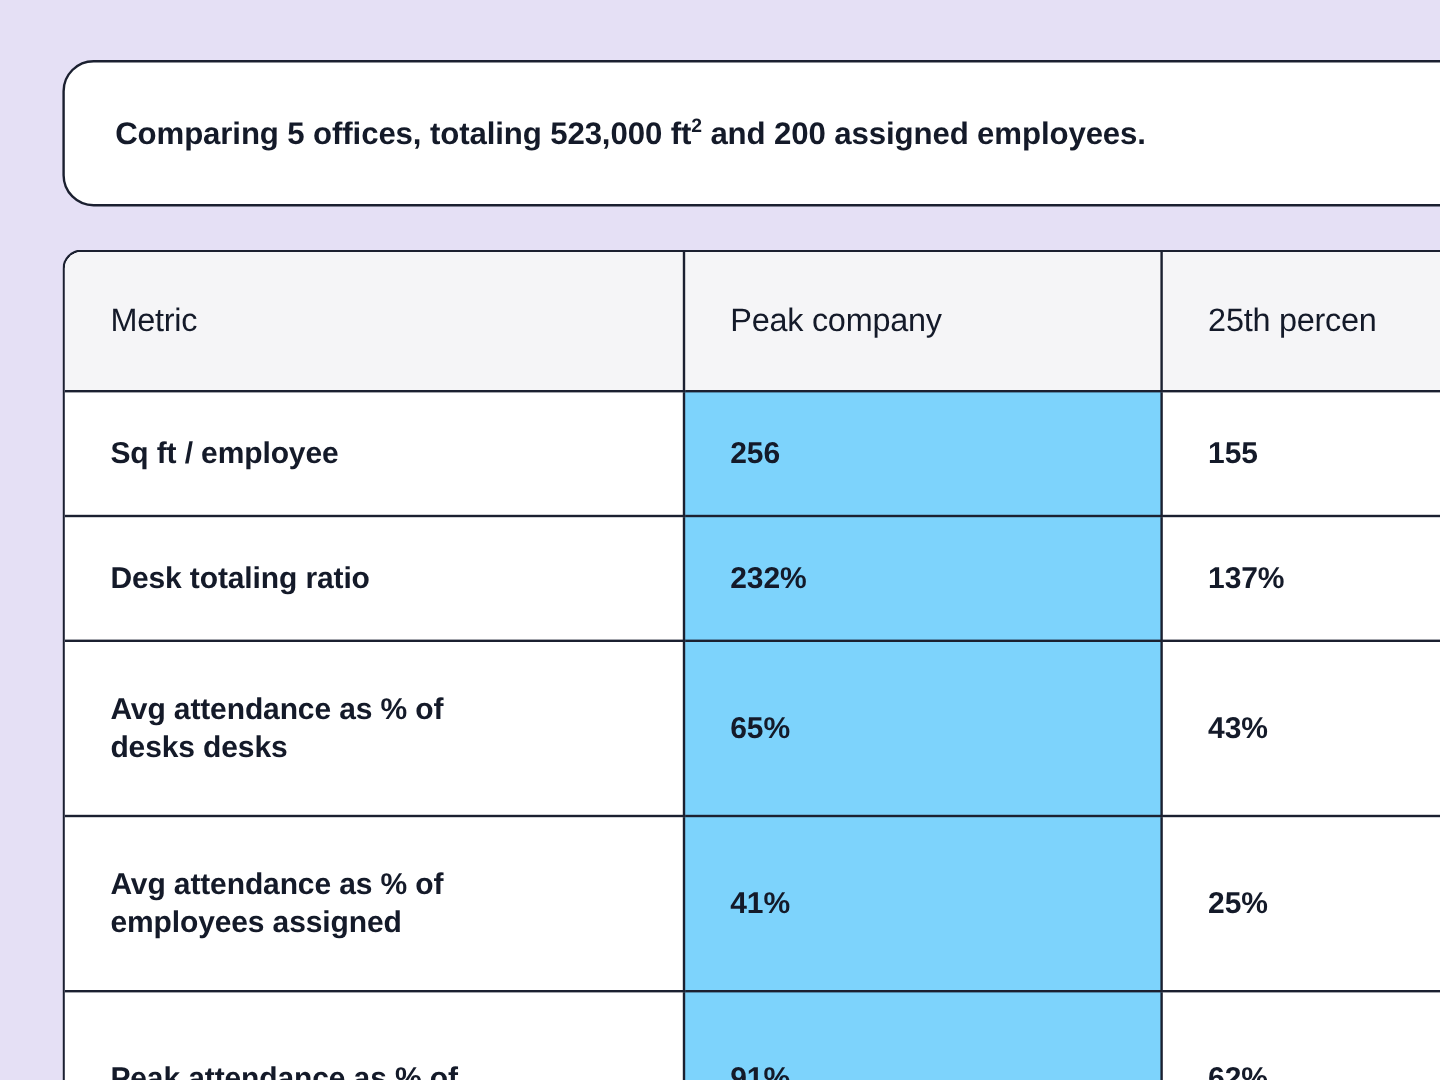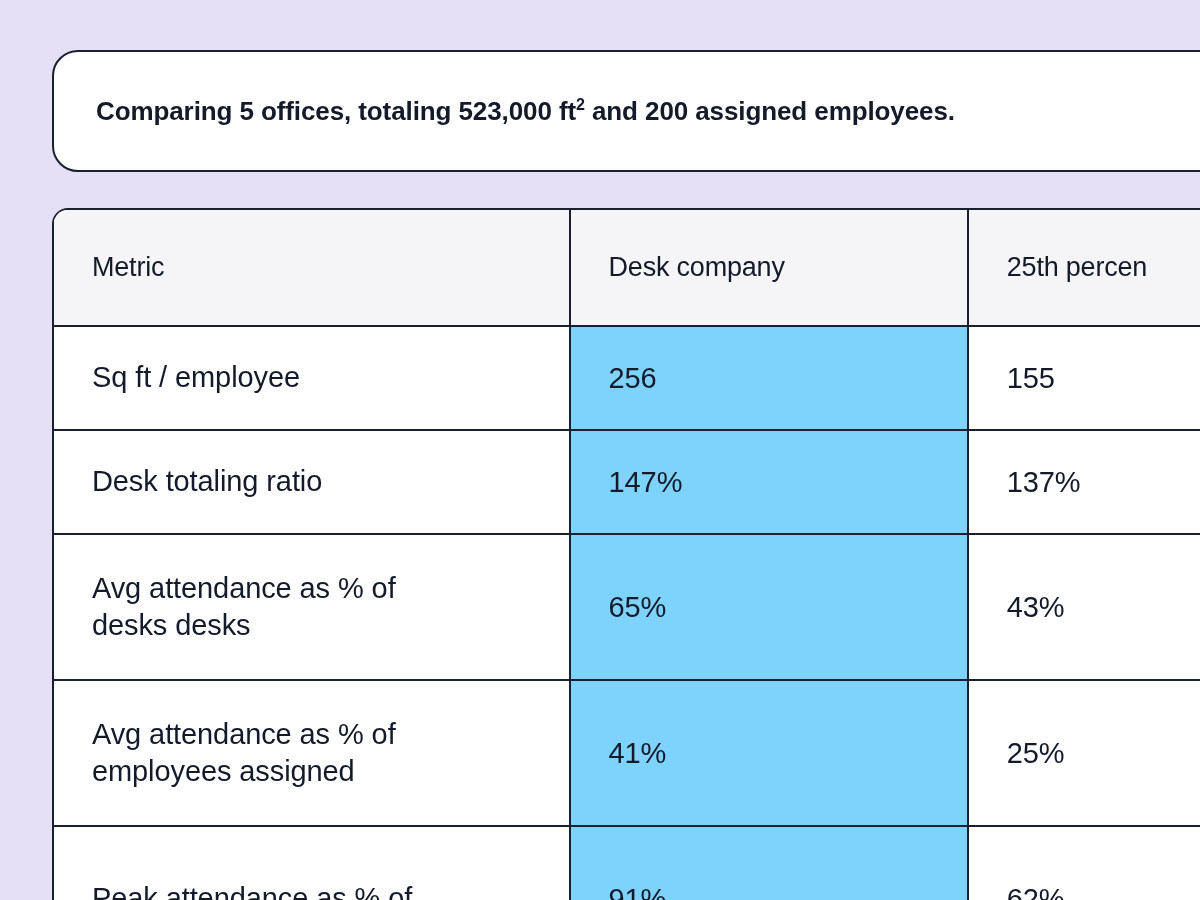--- a/index.html
+++ b/index.html
@@ -93,22 +93,22 @@
   thead th {
     background: #f5f5f7;
     height: 116px;
     font-size: 27px;
     font-weight: 400;
     letter-spacing: -0.2px;
     white-space: nowrap;
   }
 
   tbody td {
-    font-size: 29px;
-    font-weight: 400;
+    font-size: 25px;
+    font-weight: 700;
     letter-spacing: -0.1px;
   }
   tbody tr { height: 104px; }
   tbody tr.tall { height: 146px; }
 
   td.metric { line-height: 1.28; }
   td.metric .l2 { display: block; }
 
   td.highlight {
     background: #7dd3fc;
@@ -128,35 +128,35 @@
   <div class="table-wrap">
     <table class="cmp">
       <colgroup>
         <col class="c-metric">
         <col class="c-yours">
         <col class="c-p25">
       </colgroup>
       <thead>
         <tr>
           <th>Metric</th>
-          <th>Desk company</th>
+          <th>Peak company</th>
           <th>25th percen</th>
         </tr>
       </thead>
       <tbody>
 
         <tr>
           <td class="metric"><span>Sq ft / employee</span></td>
           <td class="highlight value">256</td>
           <td class="value">155</td>
         </tr>
 
         <tr>
           <td class="metric"><span>Desk totaling ratio</span></td>
-          <td class="highlight value">147%</td>
+          <td class="highlight value">232%</td>
           <td class="value">137%</td>
         </tr>
 
         <tr class="tall">
           <td class="metric"><span>Avg attendance as % of</span><span class="l2">desks desks</span></td>
           <td class="highlight value">65%</td>
           <td class="value">43%</td>
         </tr>
 
         <tr class="tall">

